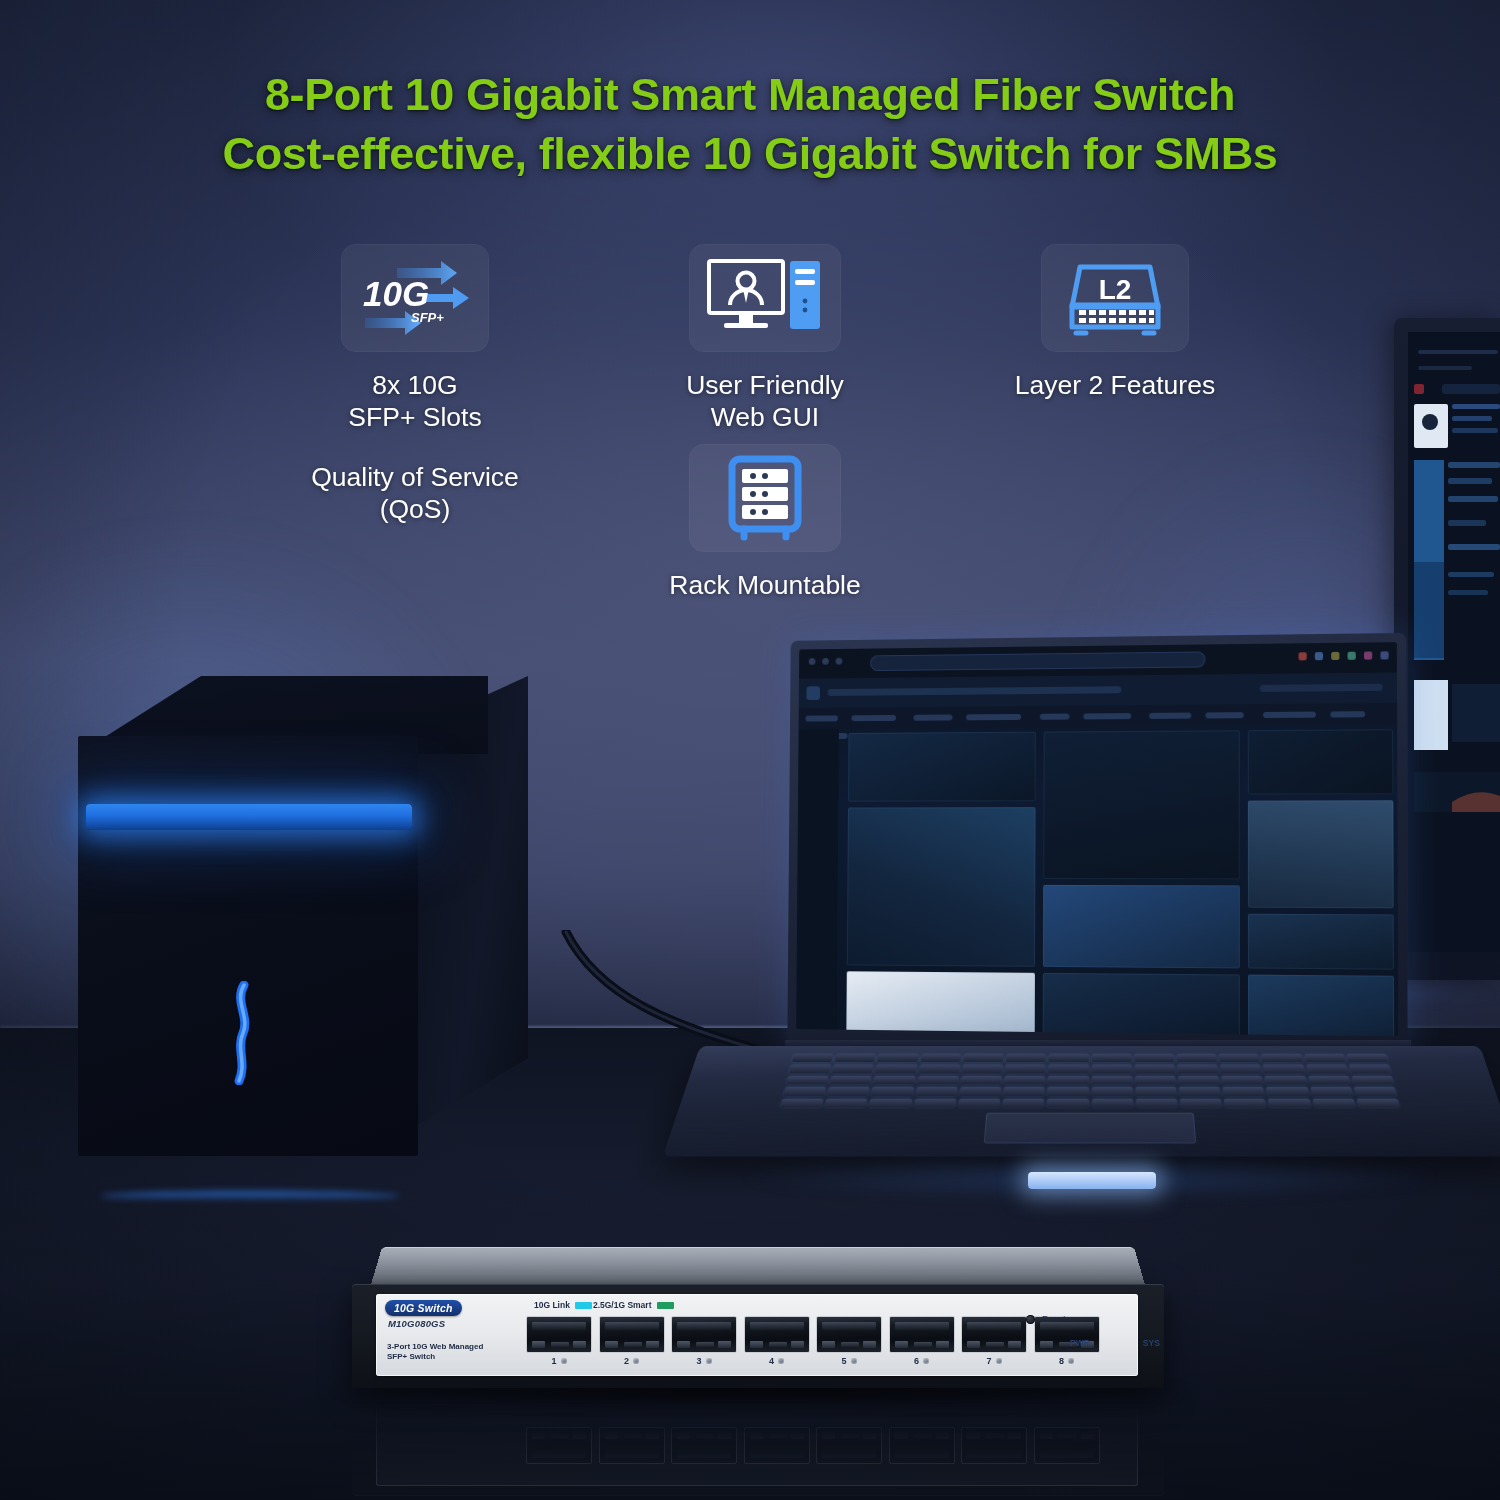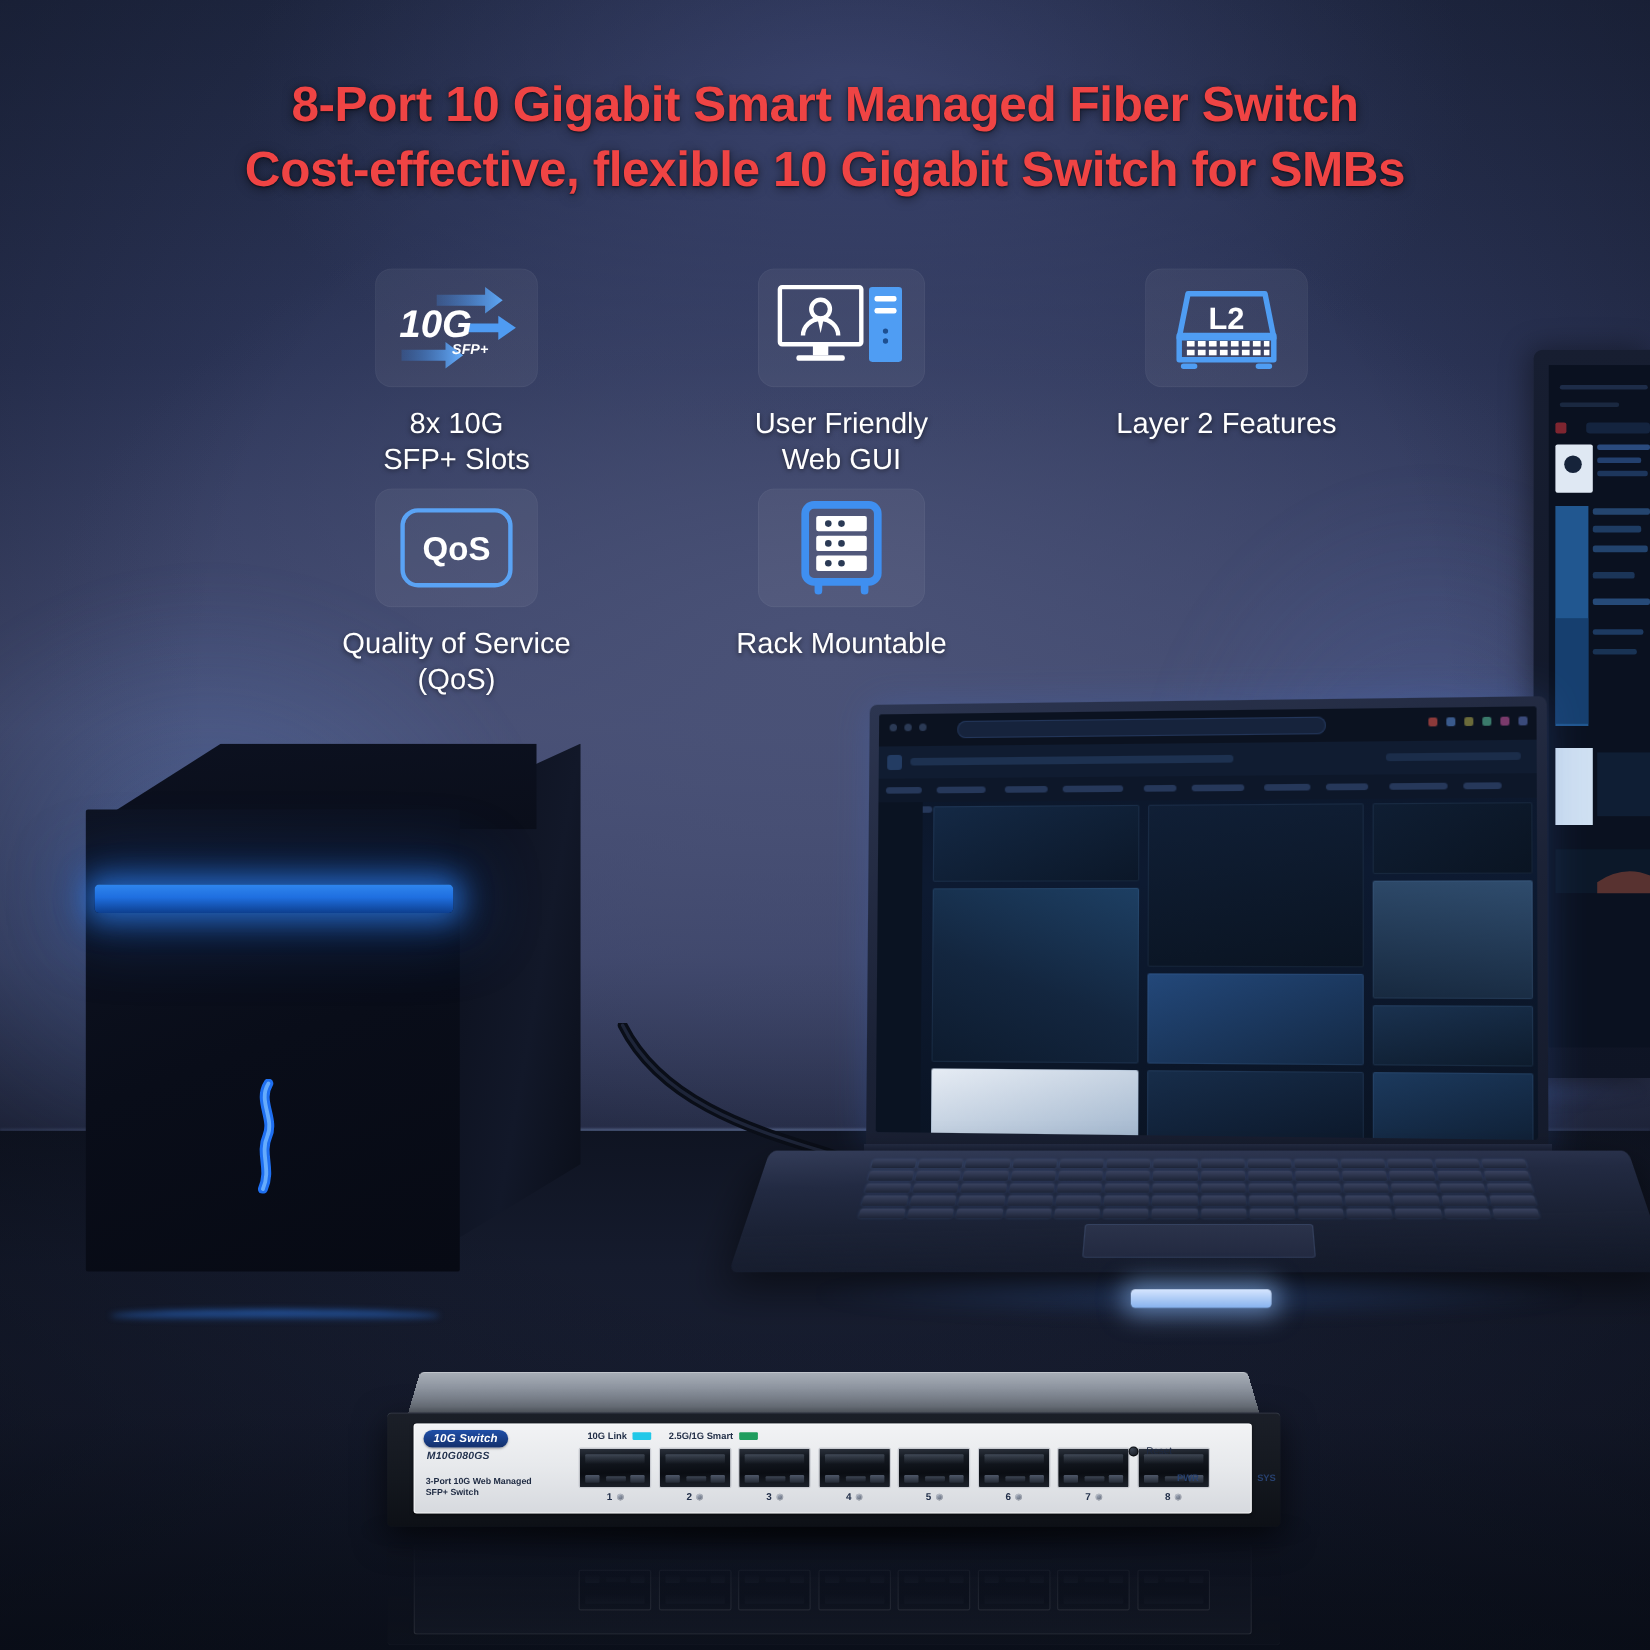--- a/index.html
+++ b/index.html
@@ -42,21 +42,21 @@
     position: absolute; inset: 0; pointer-events: none;
     background: radial-gradient(ellipse 1250px 1250px at 50% 42%, rgba(0,0,0,0) 45%, rgba(6,9,17,.55) 100%);
   }
 
   
   .headline {
     position: absolute; top: 66px; left: 0; right: 0;
     text-align: center; z-index: 30;
   }
   .headline h1, .headline h2 {
-    color: #ef4444;
+    color: #84cc16;
     font-weight: 700;
     letter-spacing: -0.4px;
     text-shadow: 0 2px 10px rgba(0,0,0,.55), 0 1px 2px rgba(0,0,0,.6);
     white-space: nowrap;
   }
   .headline h1 { font-size: 45px; line-height: 58px; }
   .headline h2 { font-size: 45px; line-height: 60px; }
 
   
   .features {
@@ -249,21 +249,21 @@
     box-shadow: 0 1px 2px rgba(0,0,0,.35);
   }
   .model-no {
     position:absolute; left: 12px; top: 24px;
     color:#23324e; font-size: 9.5px; font-style: italic; font-weight: 700; letter-spacing: .2px;
   }
   .desc-line {
     position:absolute; left: 11px; top: 48px; width: 126px;
     color:#1e2a42; font-size: 8px; font-weight: 700; line-height: 10px; white-space: pre-line;
   }
-  .legend { position:absolute; left: 158px; top: 6px; display:flex; gap: 16px; }
+  .legend { position:absolute; left: 158px; top: 6px; display:flex; gap: 1px; }
   .legend .lg { display:flex; align-items:center; gap: 5px; }
   .legend .lg span { color:#1f2c45; font-size: 8.5px; font-weight: 700; }
   .legend .sw { width: 17px; height: 7px; border-radius: 1px; display:block; }
 
   .ports { position:absolute; left: 150px; top: 22px; display:flex; gap: 6.5px; }
   .port-cell { width: 66px; display:flex; flex-direction:column; align-items:center; }
   .port {
     width: 66px; height: 37px;
     background: linear-gradient(178deg, #2b313c 0%, #151a22 22%, #0a0d13 62%, #1d222b 100%);
     border: 1.6px solid #c9ccd2;
@@ -603,26 +603,20 @@
           <rect x="71" y="61" width="7" height="5"></rect>
             <rect x="81" y="61" width="5" height="5"></rect>
         </g>
         <path d="M8 76 h10 M76 76 h10" stroke="#4f9df3" stroke-width="5" stroke-linecap="round"></path>
       </svg>
     </div>
     <div class="feat-label">Layer 2 Features</div>
   </div>
 
   <div class="feature">
-    <div class="feat-tile">
-      <svg width="104" height="74" viewBox="0 0 104 74">
-        <rect x="3" y="3" width="98" height="68" rx="14" fill="none" stroke="#5aa3f5" stroke-width="4"></rect>
-        <text x="52" y="48" text-anchor="middle" font-family="'Liberation Sans',sans-serif" font-size="30" font-weight="700" fill="#ffffff">QoS</text>
-      </svg>
-    </div>
     <div class="feat-label">Quality of Service
 (QoS)</div>
   </div>
 
   <div class="feature">
     <div class="feat-tile">
       <svg width="74" height="86" viewBox="0 0 74 86">
         <rect x="4" y="4" width="66" height="70" rx="8" fill="none" stroke="#3f8ff0" stroke-width="7"></rect>
         <rect x="14" y="14" width="46" height="14" rx="2" fill="#ffffff"></rect>
         <rect x="14" y="32" width="46" height="14" rx="2" fill="#ffffff"></rect>

